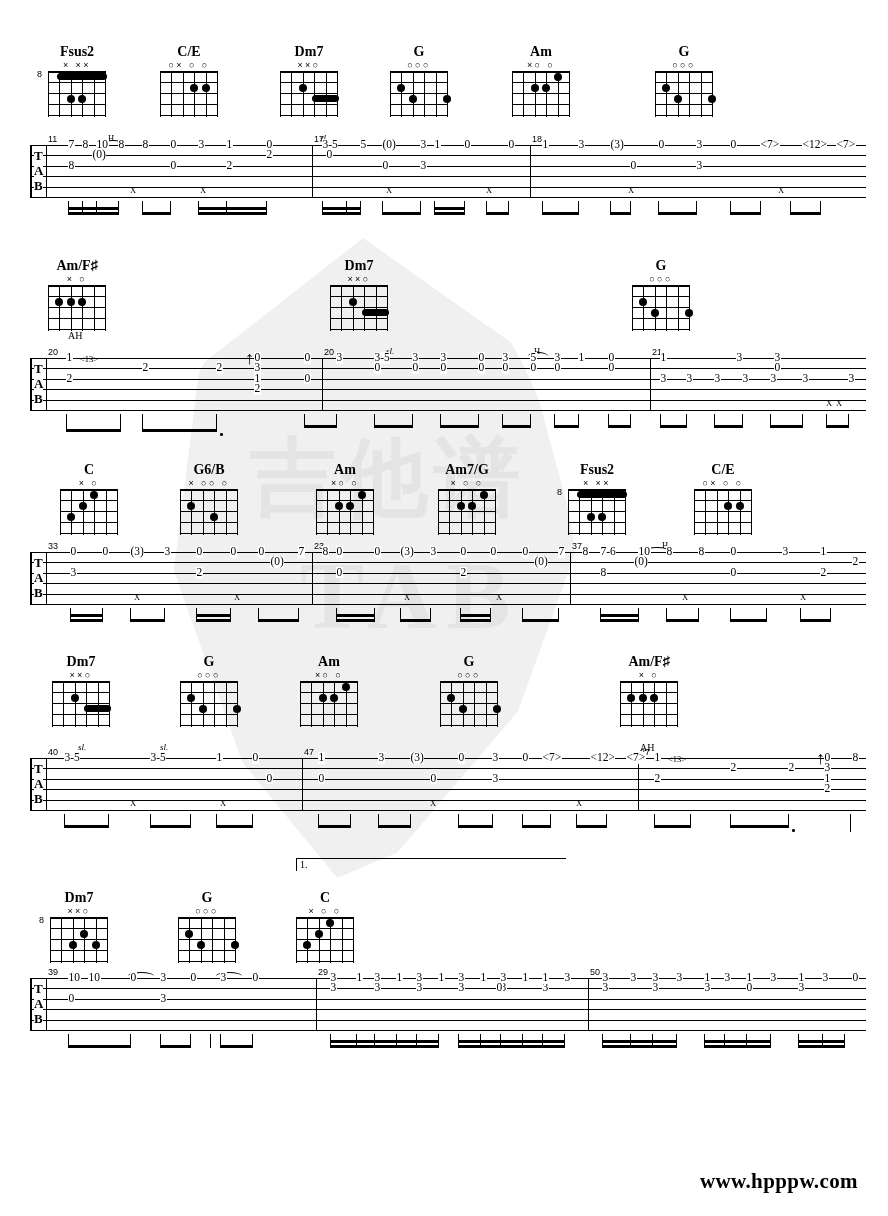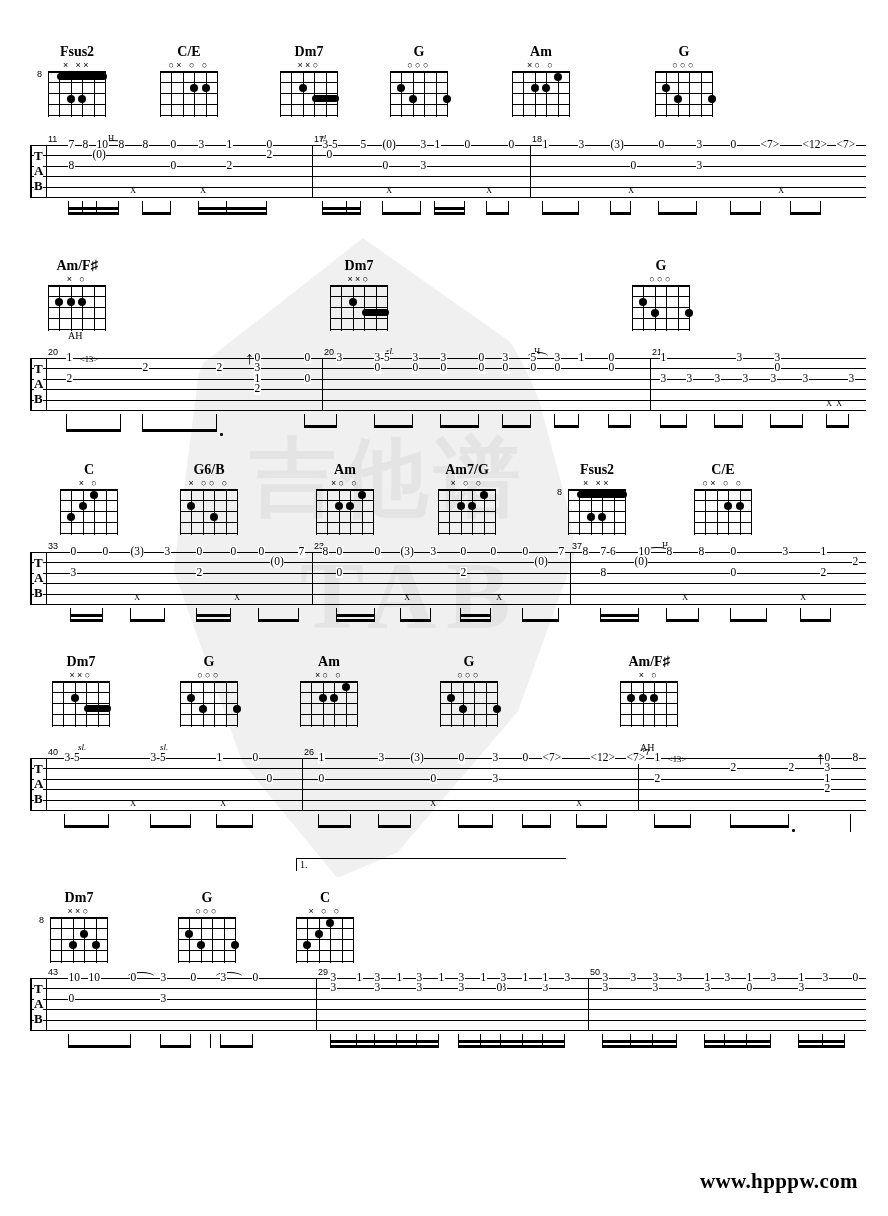--- a/index.html
+++ b/index.html
@@ -807,21 +807,21 @@
           <div class="sl" style="top: 41.6px;"></div>
           <div class="sl" style="top: 52px;"></div>
           <div class="bar-left"></div>
         </div>
         <div class="tabletter" style="top: 4px;">T</div>
         <div class="tabletter" style="top: 19px;">A</div>
         <div class="tabletter" style="top: 34px;">B</div>
         <div class="bar" style="left: 16px;"></div>
         <div class="measnum" style="left: 18px; top: -11px;">40</div>
         <div class="bar" style="left: 272px;"></div>
-        <div class="measnum" style="left: 274px; top: -11px;">26</div>
+        <div class="measnum" style="left: 274px; top: -11px;">47</div>
         <div class="bar" style="left: 608px;"></div>
         <div class="measnum" style="left: 610px; top: -11px;">27</div>
         <div class="sl-it" style="left: 48px; top: -16px;">sl.</div>
         <div class="sl-it" style="left: 130px; top: -16px;">sl.</div>
         <div class="num" style="left: 34px; top: -6px;">3-5</div>
         <div class="num" style="left: 120px; top: -6px;">3-5</div>
         <div class="num" style="left: 186px; top: -6px;">1</div>
         <div class="num" style="left: 222px; top: -6px;">0</div>
         <div class="num" style="left: 236px; top: 14.8px;">0</div>
         <div class="tinyart" style="left: 100px; top: 40px;">X</div>
@@ -958,21 +958,21 @@
           <div class="sl" style="top: 20.8px;"></div>
           <div class="sl" style="top: 31.2px;"></div>
           <div class="sl" style="top: 41.6px;"></div>
           <div class="sl" style="top: 52px;"></div>
           <div class="bar-left"></div>
         </div>
         <div class="tabletter" style="top: 4px;">T</div>
         <div class="tabletter" style="top: 19px;">A</div>
         <div class="tabletter" style="top: 34px;">B</div>
         <div class="bar" style="left: 16px;"></div>
-        <div class="measnum" style="left: 18px; top: -11px;">43</div>
+        <div class="measnum" style="left: 18px; top: -11px;">39</div>
         <div class="bar" style="left: 286px;"></div>
         <div class="measnum" style="left: 288px; top: -11px;">29</div>
         <div class="bar" style="left: 558px;"></div>
         <div class="measnum" style="left: 560px; top: -11px;">50</div>
         <div class="slur" style="left: 98px; top: -6px; width: 26px;"></div>
         <div class="slur" style="left: 186px; top: -6px; width: 26px;"></div>
         <div class="num" style="left: 38px; top: -6px;">10</div>
         <div class="num" style="left: 58px; top: -6px;">10</div>
         <div class="num" style="left: 100px; top: -6px;">0</div>
         <div class="num" style="left: 130px; top: -6px;">3</div>

